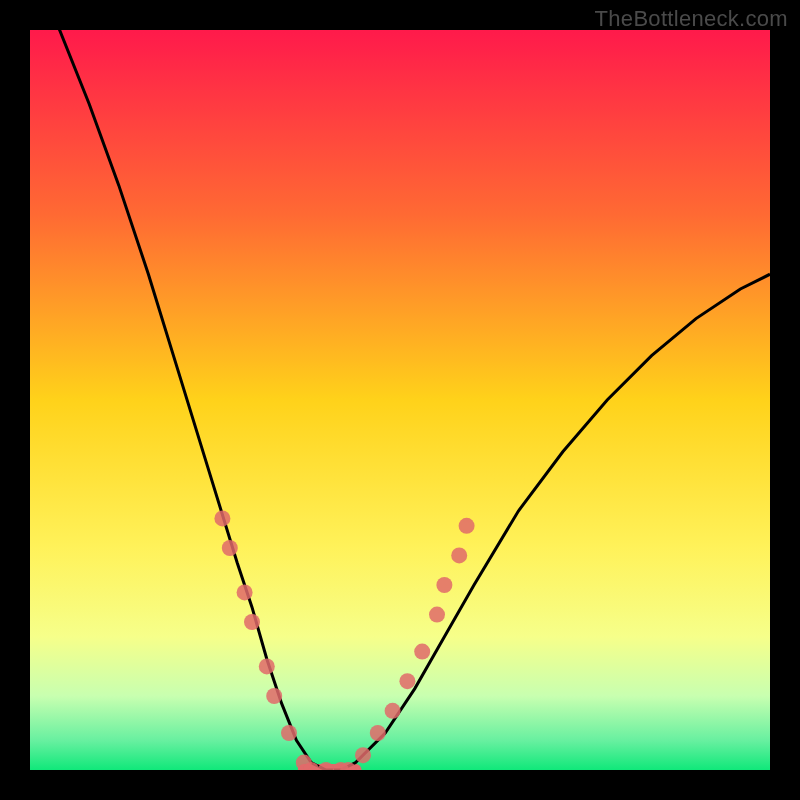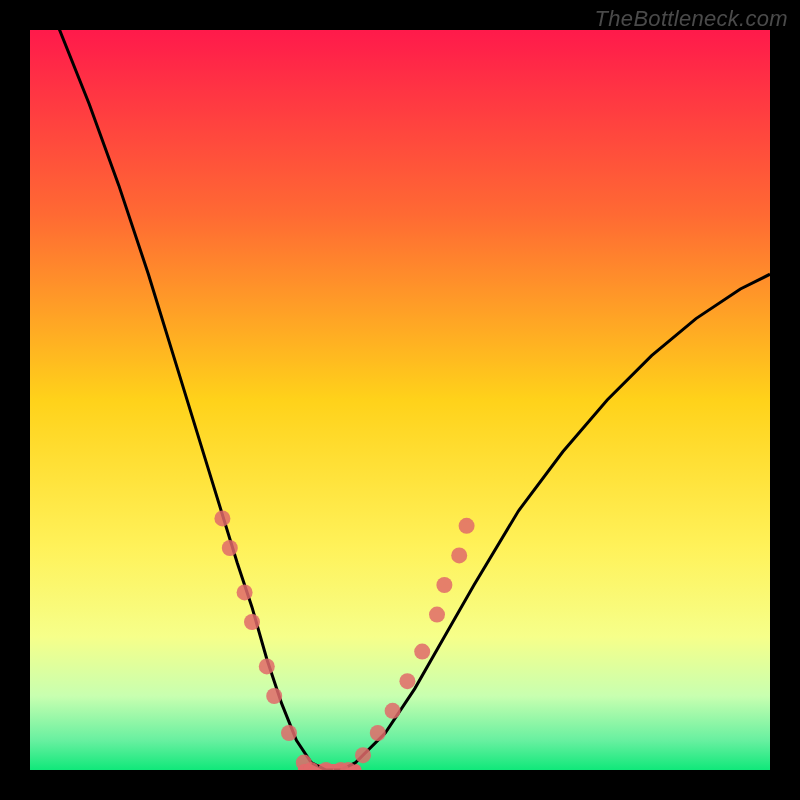--- a/index.html
+++ b/index.html
@@ -9,21 +9,20 @@
     height: 800px;
     overflow: hidden;
     background: #000;
     font-family: Arial, Helvetica, sans-serif;
   }
   .frame {
     position: absolute;
     left: 0; top: 0;
     width: 800px; height: 800px;
     background: #000;
-    font-style: italic;
   }
   .plot-area {
     position: absolute;
     left: 30px;
     top: 30px;
     width: 740px;
     height: 740px;
   }
   .gradient-bg {
     position: absolute;

